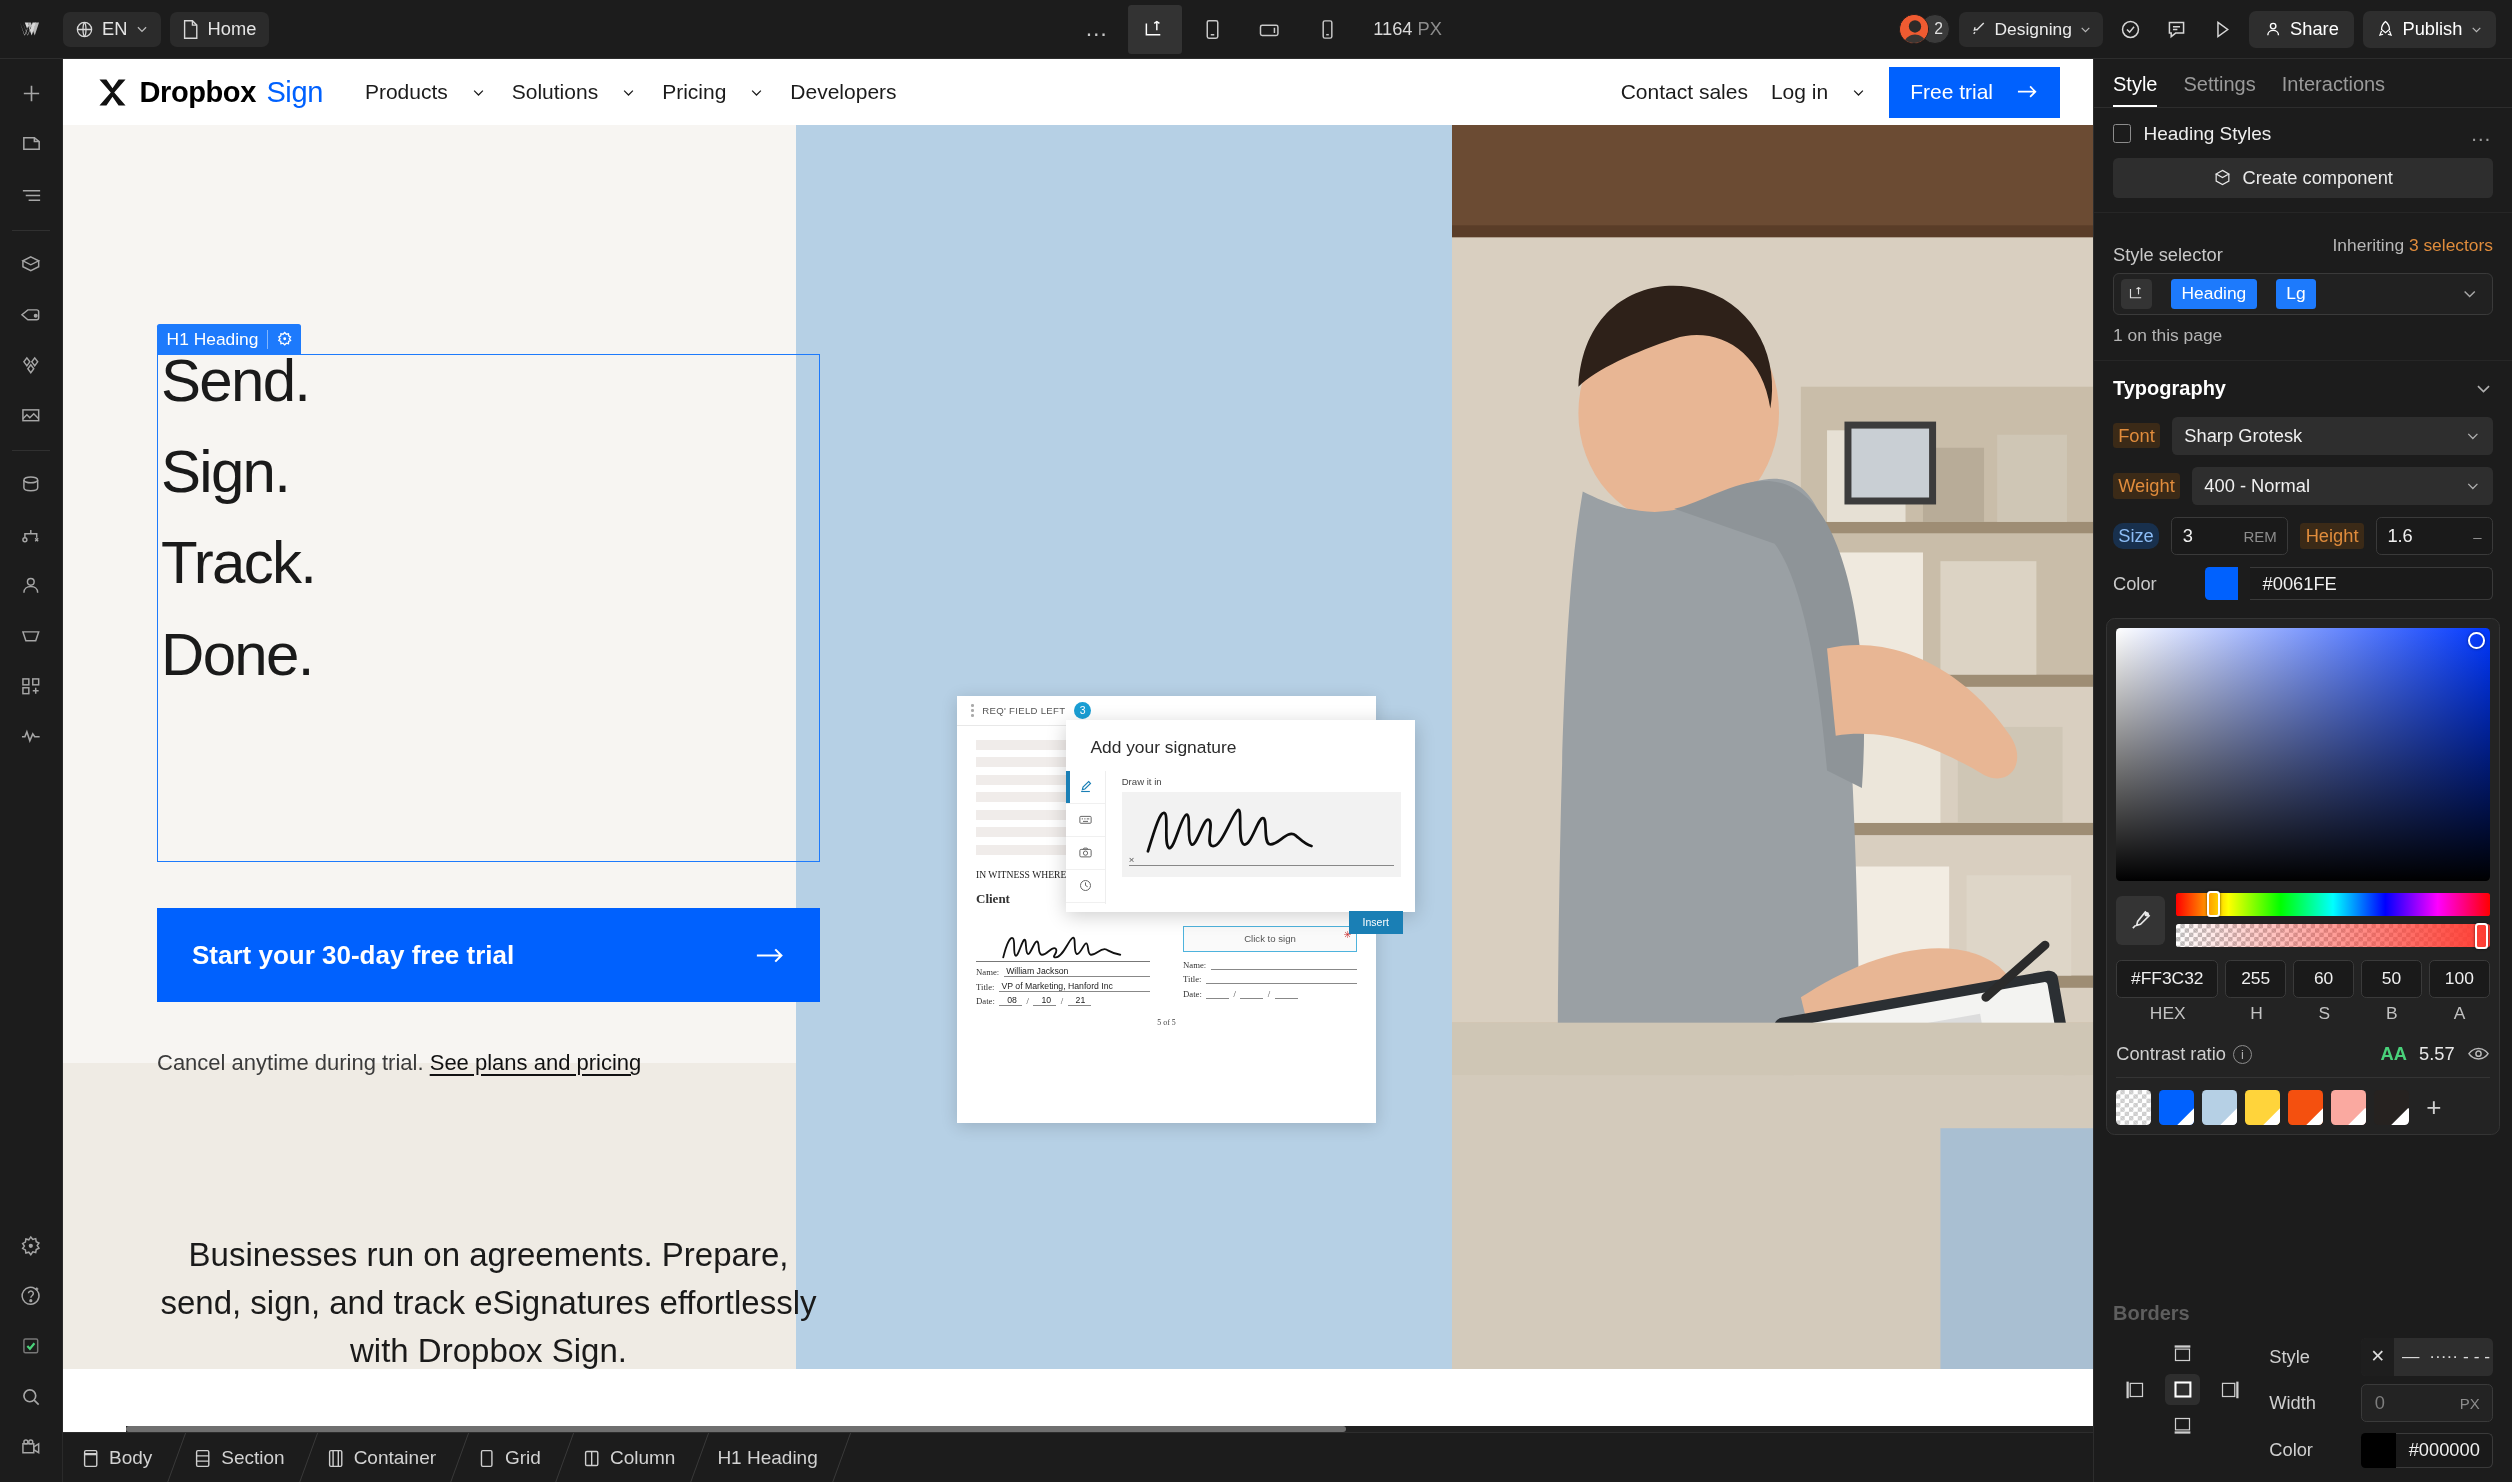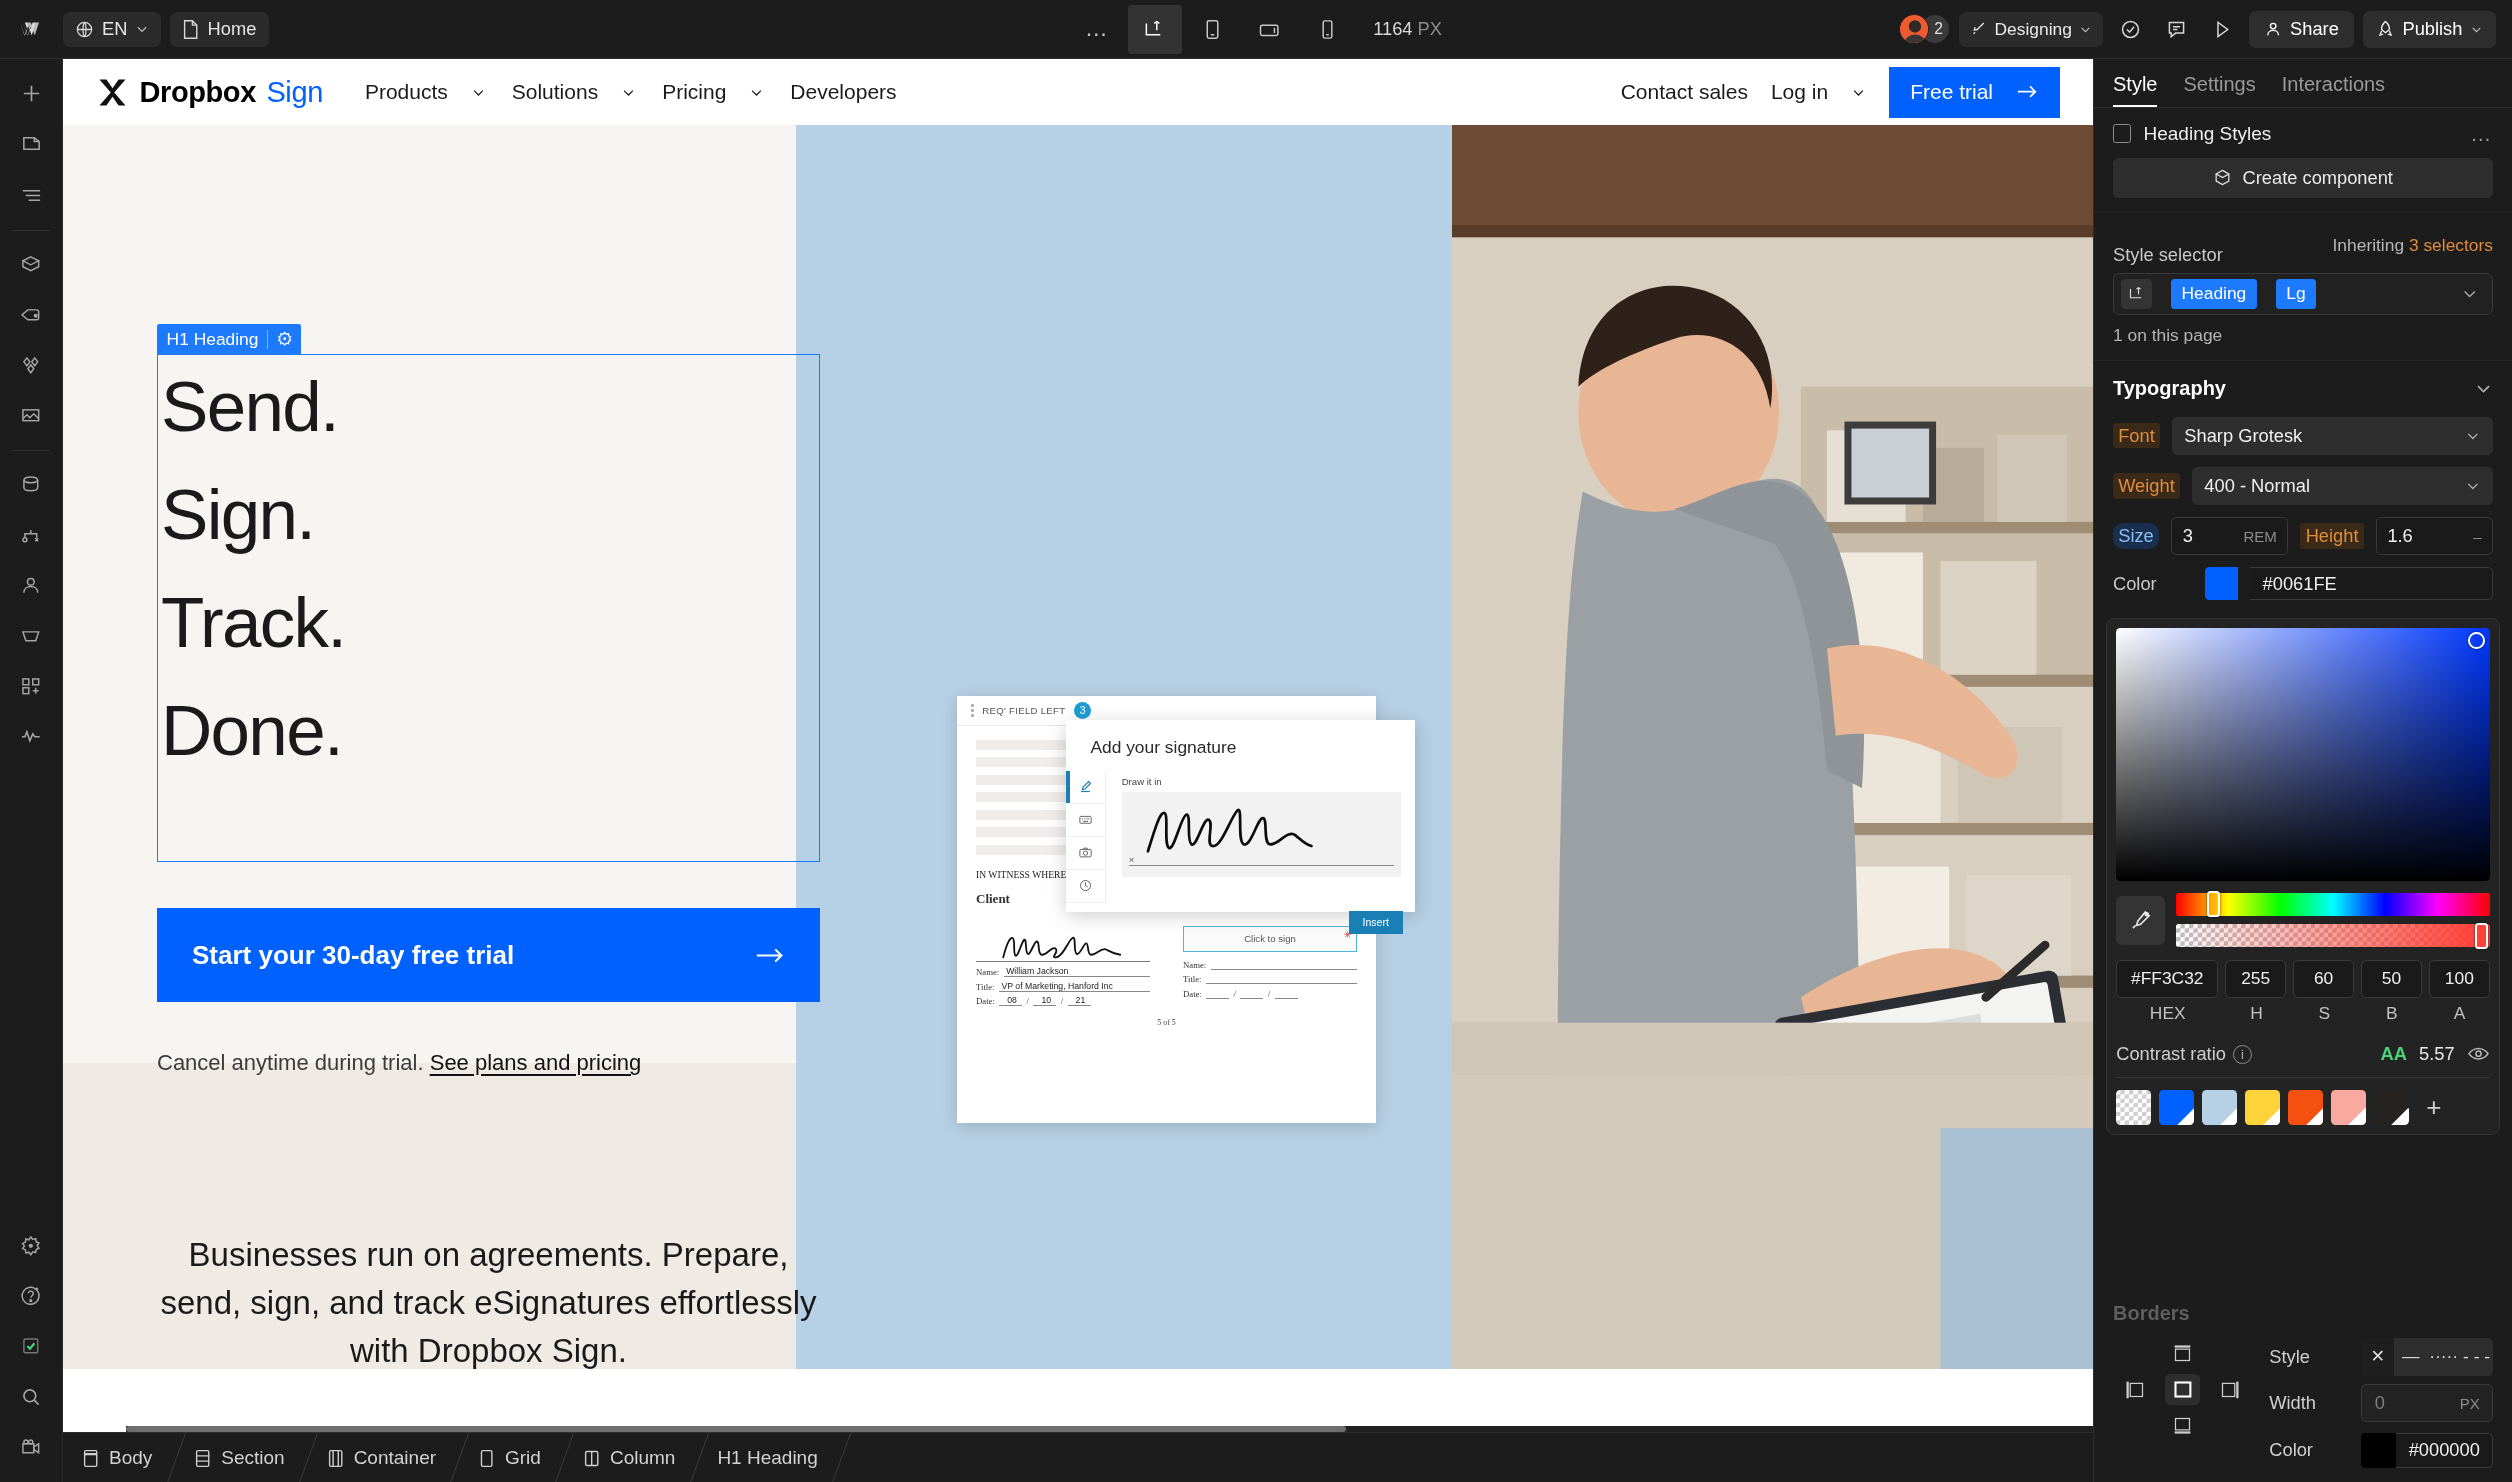--- a/index.html
+++ b/index.html
@@ -88,22 +88,22 @@
     align-items:center; color:#fff; font-size:17.4px; border-radius:2.6px 2.6px 0 0; z-index:6;
   }
   .h1badge .lbl { padding:0 8.7px 0 9.6px; }
   .h1badge .divider { width:0.9px; height:19px; background:rgba(255,255,255,.45);}
   .h1badge .gear { padding:0 7.9px; display:flex; align-items:center; }
   .h1box {
     position:absolute; left:94px; top:229px; width:663px; height:508px;
     border:1.7px solid #1d7afc; z-index:5;
   }
   .h1text {
-    position:absolute; left:98px; top:228px; width:663px;
-    font-size:71px; line-height:1.52; font-weight:500; color:#1a1a1a; letter-spacing:-1.7px;
+    position:absolute; left:98px; top:210px; width:663px;
+    font-size:60px; line-height:1.52; font-weight:500; color:#1a1a1a; letter-spacing:-1.7px;
     z-index:6; pointer-events:none;
   }
   .cta {
     position:absolute; left:94px; top:783px; width:663px; height:94px; background:#0061fe;
     color:#fff; display:flex; align-items:center; justify-content:space-between;
     padding:0 35px; font-size:26px; font-weight:bold; cursor:pointer; z-index:6;
   }
   .cancelline {
     position:absolute; left:94px; top:925px; font-size:22px; color:#3b3b3b; z-index:6; white-space:nowrap;
   }

